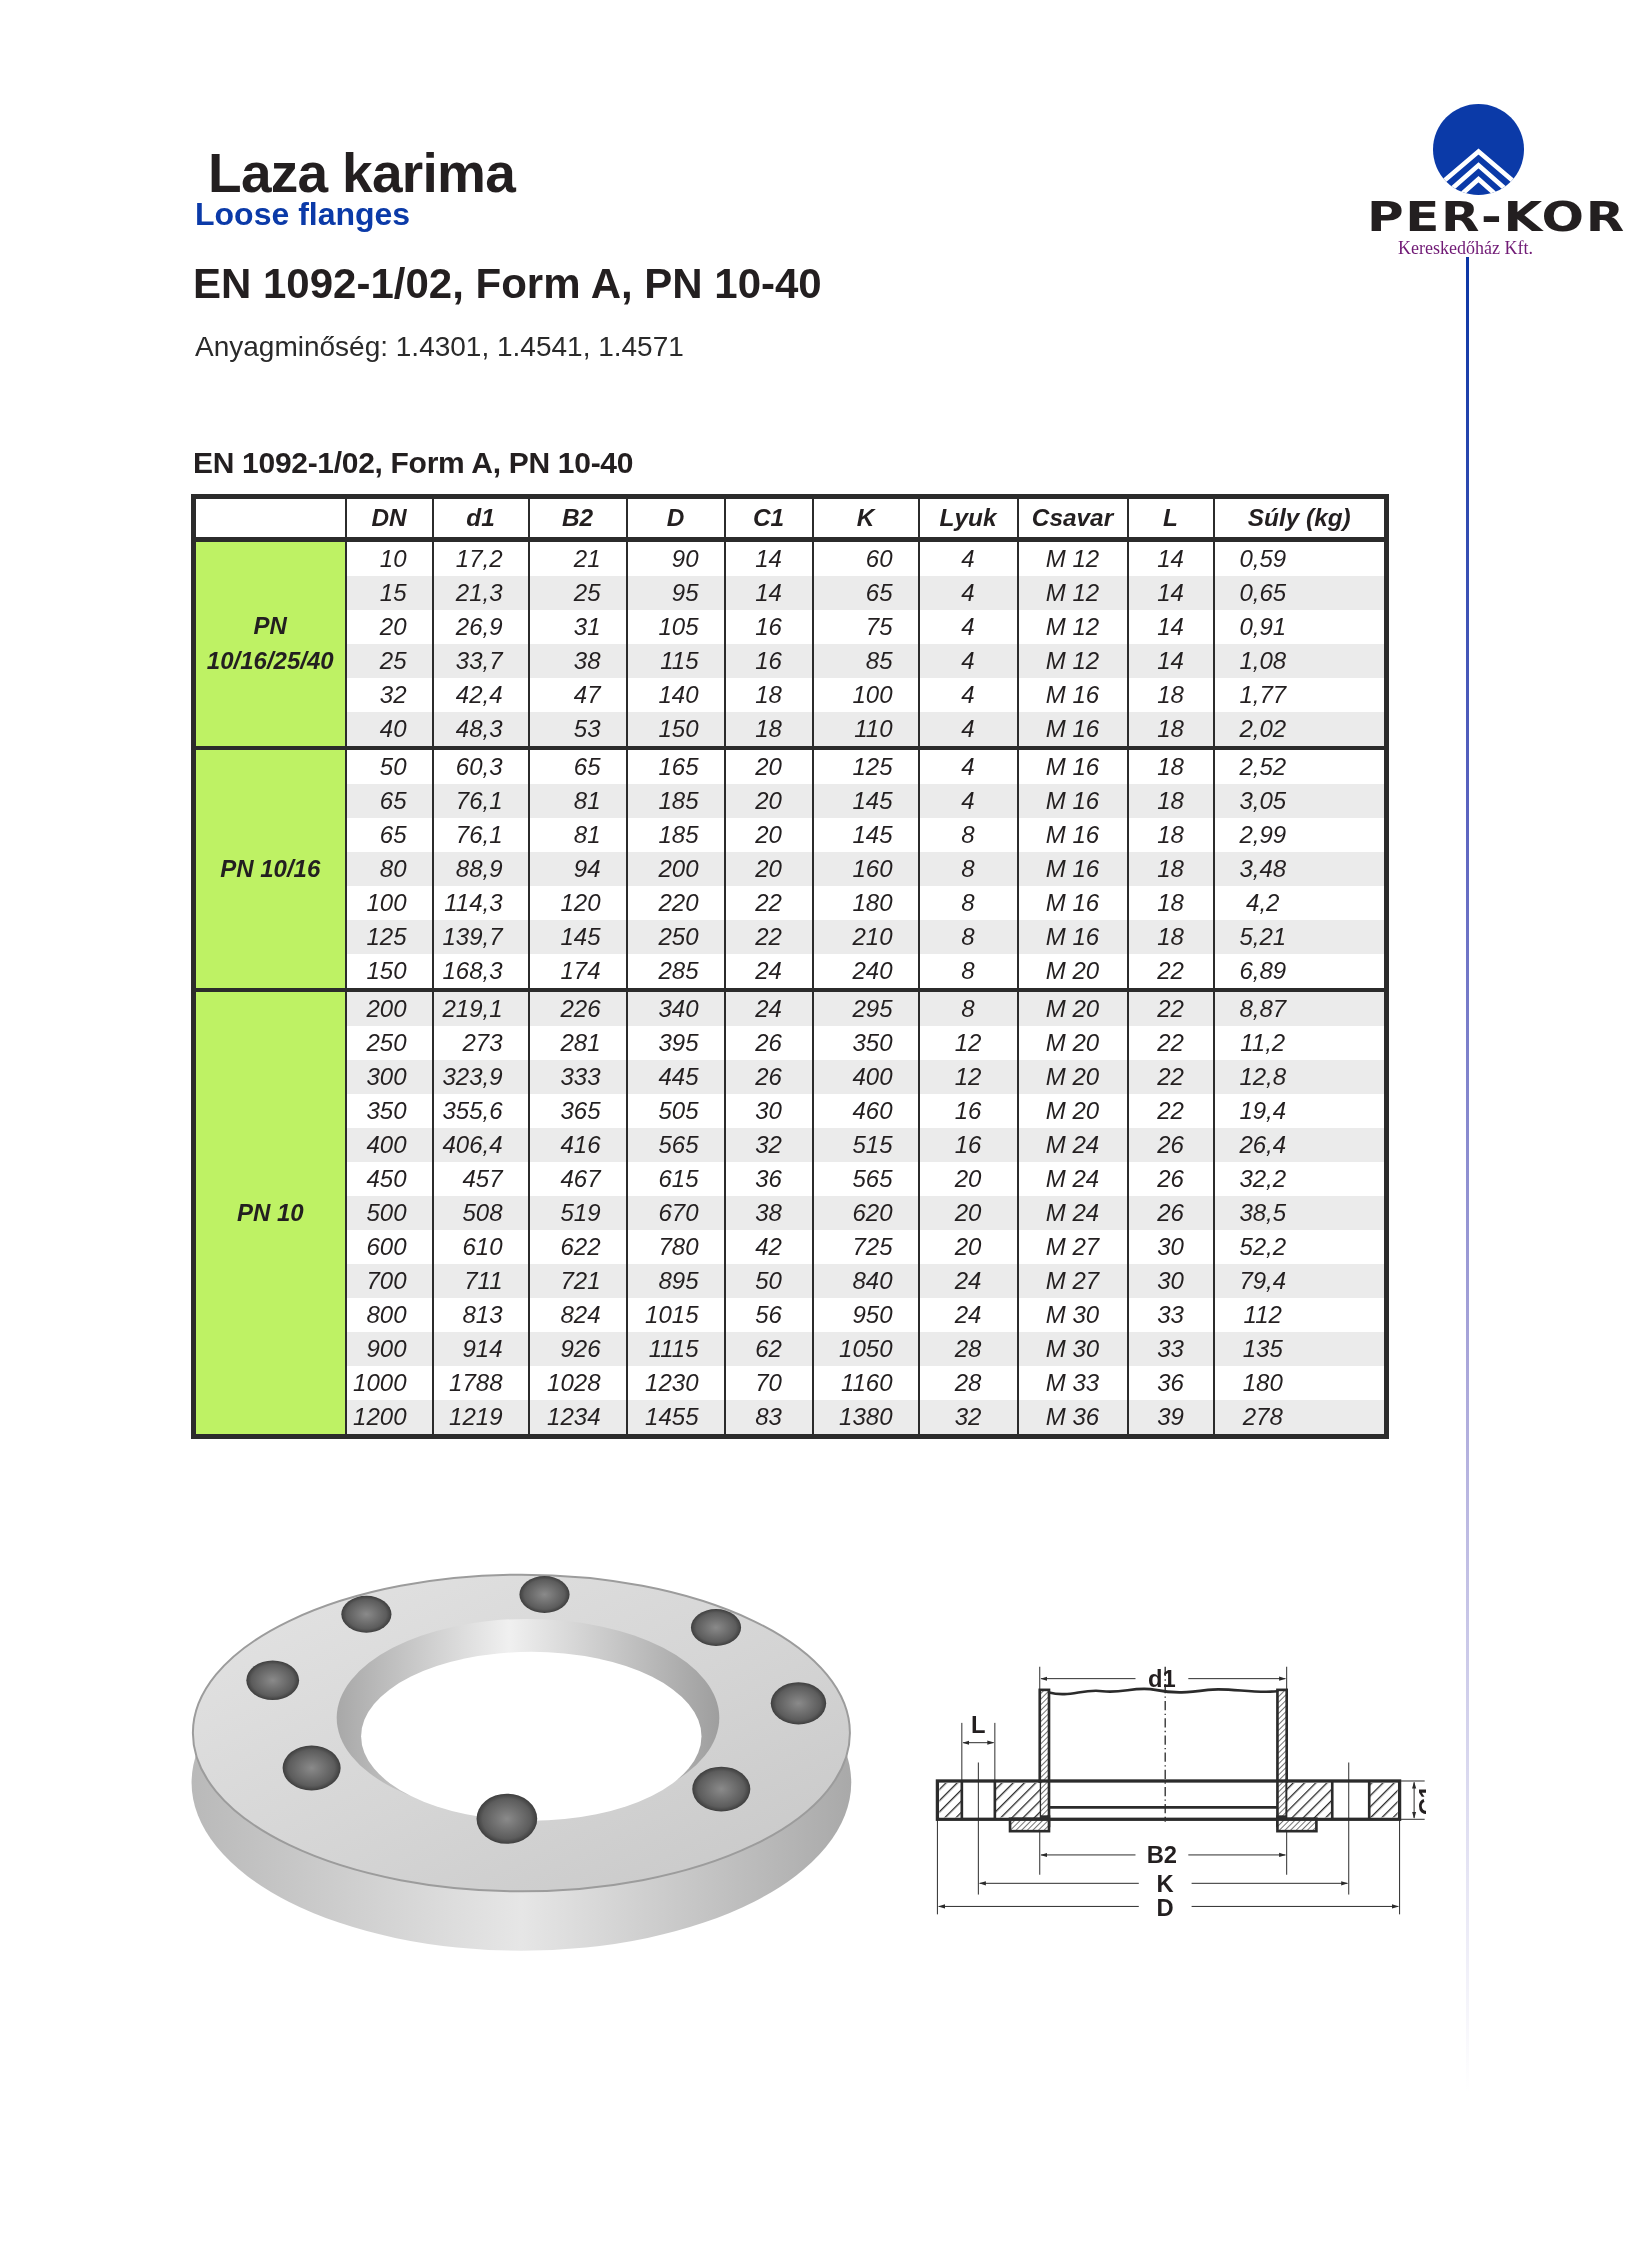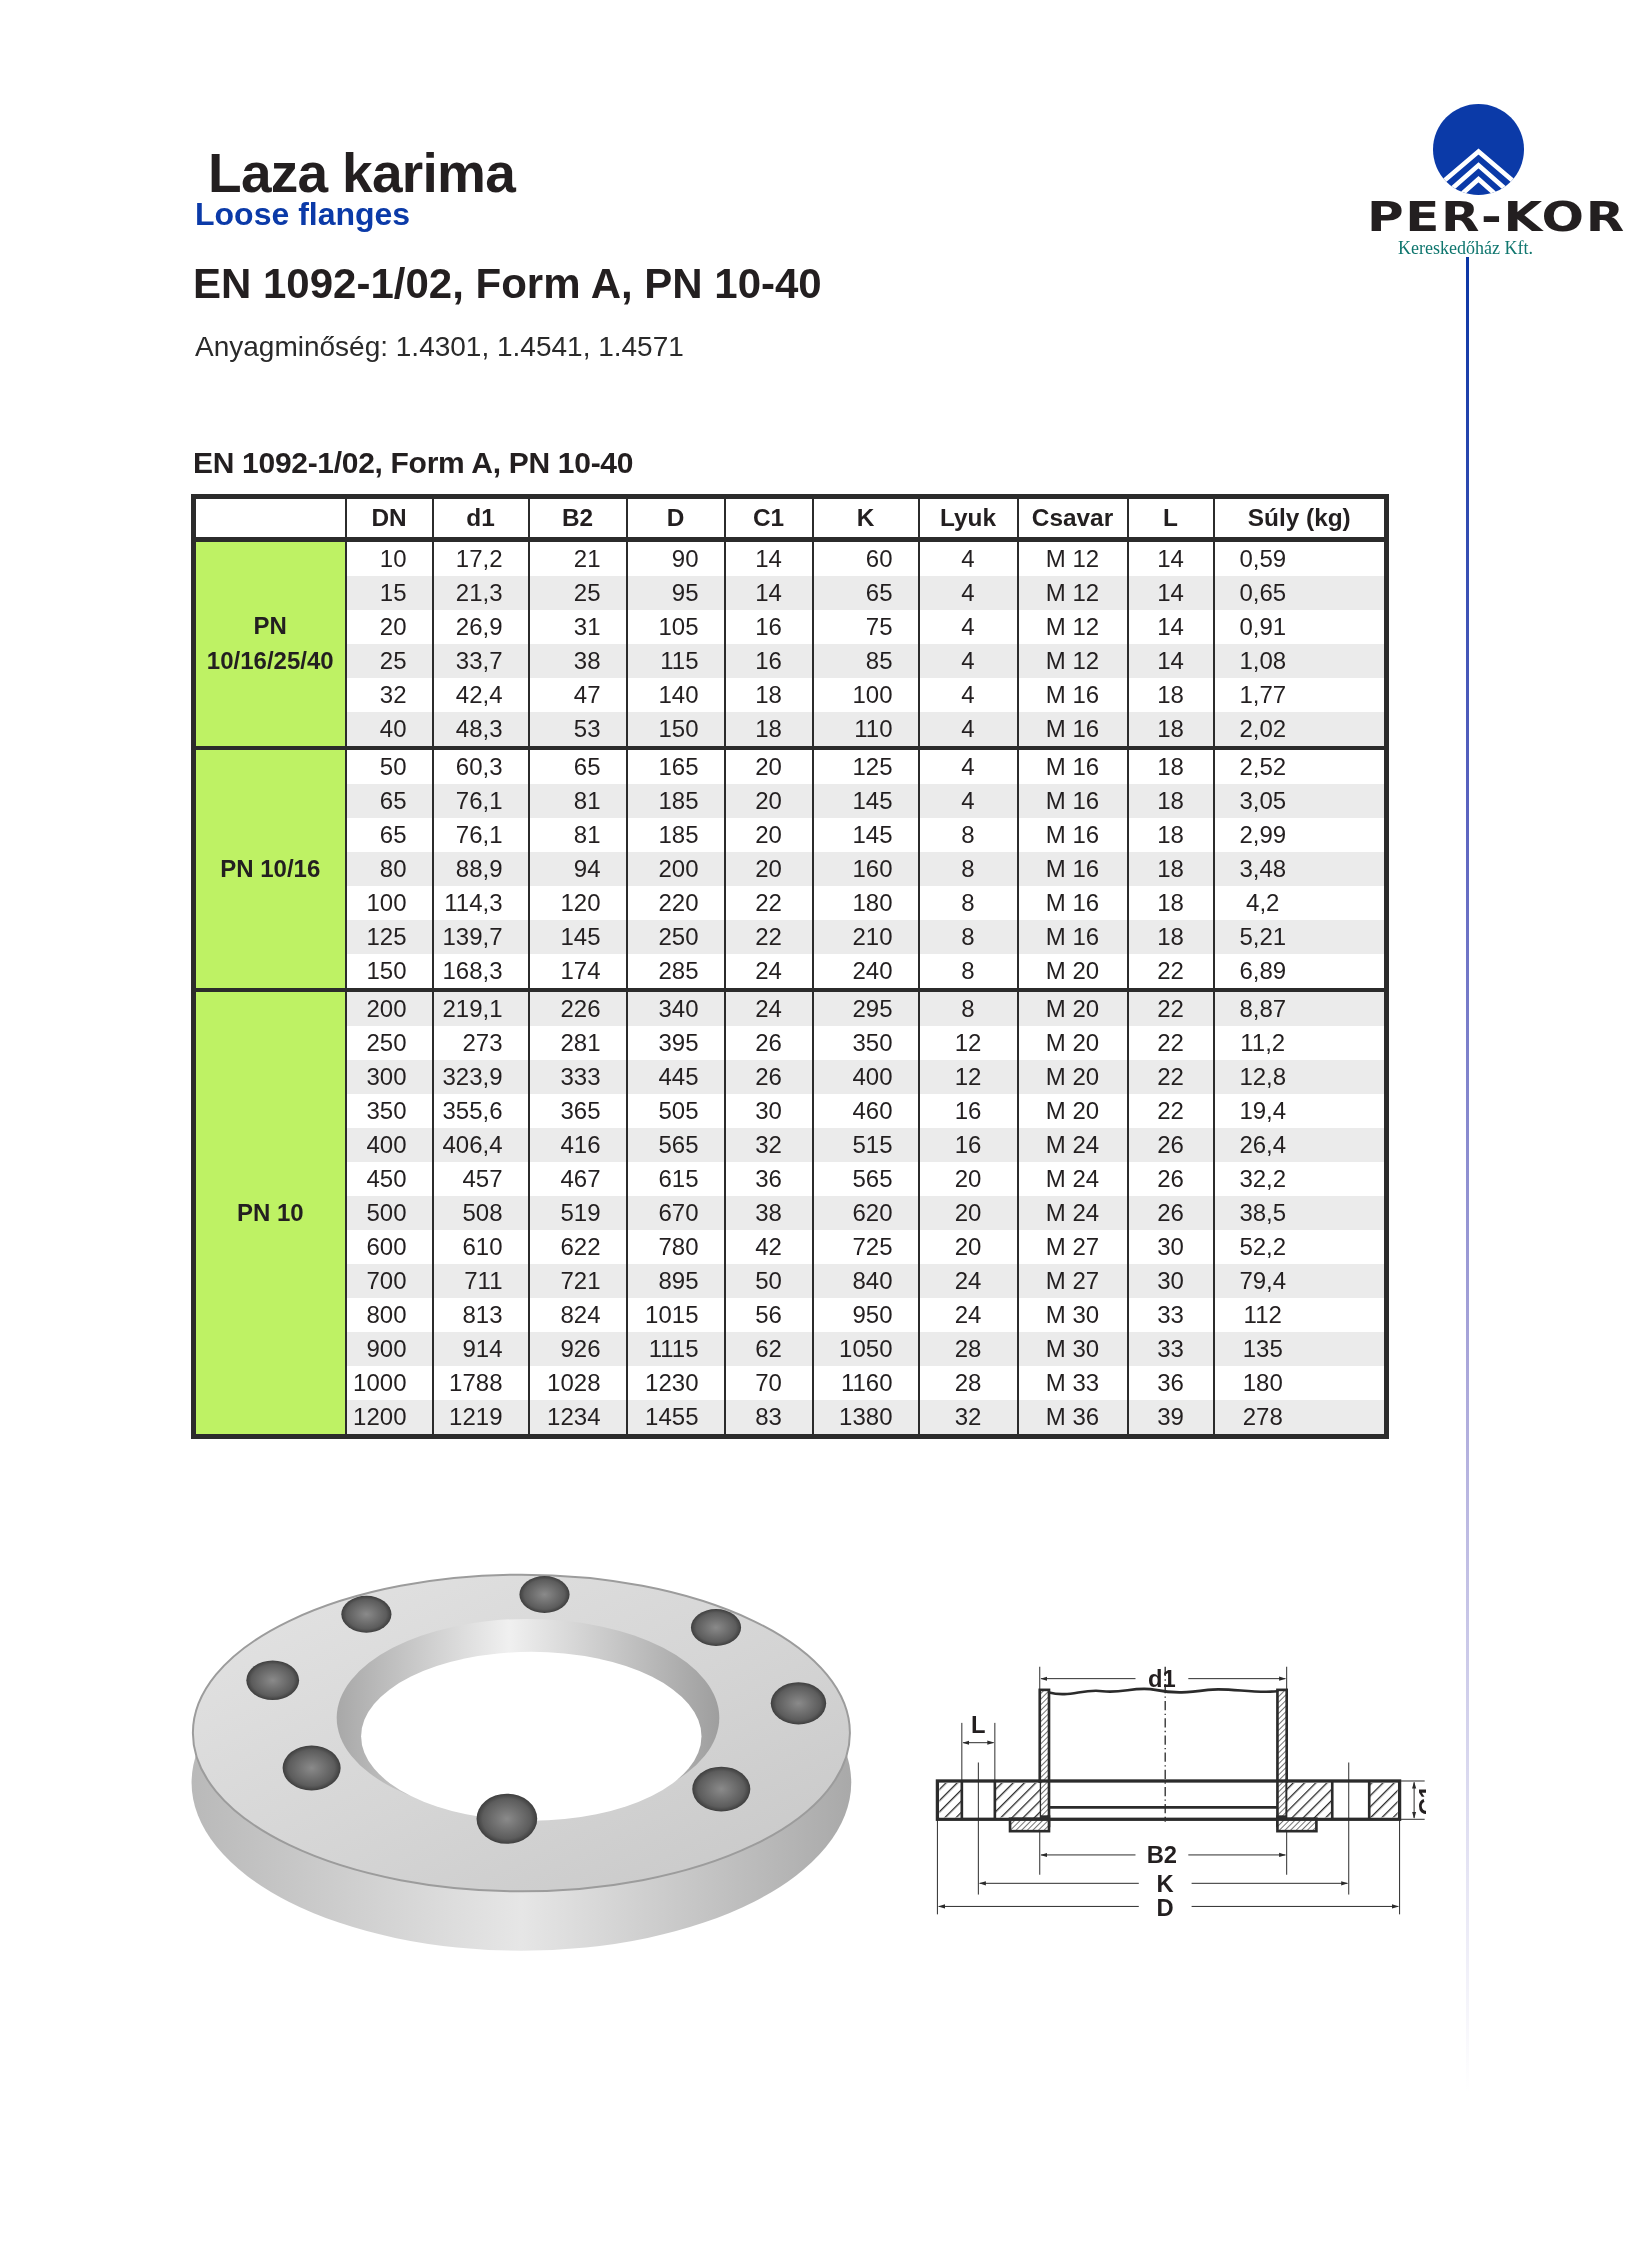--- a/index.html
+++ b/index.html
@@ -6,26 +6,26 @@
   body { width: 1637px; height: 2261px; position: relative; overflow: hidden; font-family: "Liberation Sans", sans-serif; color: #231f20; }
 
   .title { position: absolute; left: 193px; top: 131px; font-size: 55px; font-weight: bold; letter-spacing: -0.7px; margin: 15px; line-height: 1; }
   .subtitle { position: absolute; left: 195px; top: 198px; font-size: 32px; font-weight: bold; color: #0b3aa8; line-height: 1; }
   .standard { position: absolute; left: 193px; top: 263px; font-size: 42px; font-weight: bold; line-height: 1; }
   .material { position: absolute; left: 195px; top: 333px; font-size: 28px; line-height: 1; color: #2a2a2a; }
 
   .logo { position: absolute; left: 1360px; top: 99px; width: 224px; }
   .logo-mark { position: absolute; left: 73px; top: 5.3px; width: 91px; height: 91px; }
   .logo-name { position: absolute; left: 6.6px; top: 98px; font-size: 41px; font-weight: bold; letter-spacing: 1.3px; line-height: 1; color: #231f20; font-family: "DejaVu Sans", sans-serif; transform: scaleX(1.22); transform-origin: left top; }
-  .logo-sub { position: absolute; left: 38px; top: 140px; font-size: 18px; font-family: "Liberation Serif", serif; line-height: 1; color: #0f766e; white-space: nowrap; }
+  .logo-sub { position: absolute; left: 38px; top: 140px; font-size: 18px; font-family: "Liberation Serif", serif; line-height: 1; color: #701a75; white-space: nowrap; }
   .side-line { position: absolute; left: 1466px; top: 257px; width: 2.6px; height: 1835px; background: linear-gradient(#0b36a5 0%, #5a63c0 30%, #a9a6da 60%, #ffffff 100%); }
 
   .table-title { position: absolute; left: 193px; top: 448px; font-size: 30px; font-weight: bold; line-height: 1; letter-spacing: -0.3px; }
 
-  table.spec { position: absolute; left: 191px; top: 494px; width: 1198px; border-collapse: collapse; font-size: 24px; border: 5.3px solid #2b2b2b; }
+  table.spec { position: absolute; left: 191px; top: 494px; width: 1198px; border-collapse: collapse; font-size: 24px; border: 5.3px solid #2b2b2b; font-style: italic; }
   table.spec th { height: 38px; font-weight: bold; font-size: 24.4px; text-align: center; border-left: 2px solid #2b2b2b; border-bottom: 5.3px solid #2b2b2b; padding: 0; }
   table.spec td { height: 34px; padding: 0; border-left: 2px solid #2b2b2b; text-align: center; line-height: 1; }
   table.spec td.num { text-align: right; padding-right: 25px; }
   table.spec td.center { text-align: center; }
   table.spec td.weight { text-align: center; padding-right: 73px; }
   table.spec tr.alt td.v { background: #ebebeb; }
   table.spec tr.group-end td { border-bottom: 4px solid #2b2b2b; }
   table.spec td.group { background: #bef264; font-weight: bold; font-size: 24px; text-align: center; line-height: 1.45; border-left: none; border-bottom: 4px solid #2b2b2b; }
 
   .photo { position: absolute; left: 188px; top: 1545px; width: 680px; height: 409px; }

